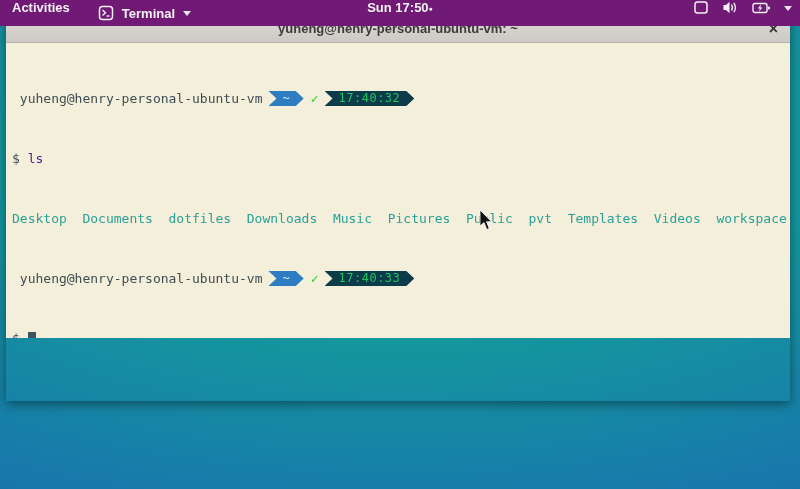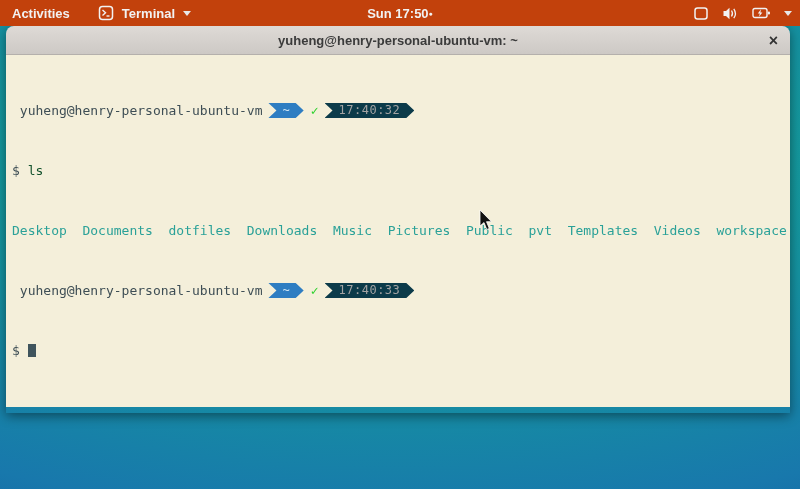--- a/index.html
+++ b/index.html
@@ -7,77 +7,77 @@
   body {
     font-family: "Liberation Sans", sans-serif;
     background: radial-gradient(ellipse 130% 95% at 50% 32%,
       #13a794 0%, #149a9c 35%, #1878ac 78%, #135fa0 100%);
     position: relative;
   }
 
   
   .topbar {
     position: absolute; left: 0; top: 0; width: 800px; height: 26px;
-    background: #c2410c; color: #f2f2f2; font-size: 13px;
-    display: flex; align-items: center; z-index: 30;
+    background: #701a75; color: #f2f2f2; font-size: 13px;
+    display: flex; z-index: 30;
   }
   .activities { margin-left: 12px; font-weight: 600; cursor: default; }
   .appmenu { margin-left: 28px; display: flex; align-items: center; gap: 8px; font-weight: 600; }
   .appicon { display: inline-flex; }
   .caret-down {
     width: 0; height: 0; border-left: 4px solid transparent;
     border-right: 4px solid transparent; border-top: 5px solid #e8e8e8;
     display: inline-block; margin-top: 1px;
   }
   .clock {
     position: absolute; left: 50%; transform: translateX(-50%);
     display: flex; align-items: center; font-weight: 600;
   }
   .notif-dot { font-size: 7px; line-height: 1; margin-top: 1px; }
   .tray { position: absolute; right: 8px; display: flex; align-items: center; gap: 13px; }
   .tray svg { display: block; }
 
   
   .window {
-    position: absolute; left: 6px; top: 26px; width: 784px; height: 387px;
+    position: absolute; left: 6px; top: 14px; width: 784px; height: 387px;
     border-radius: 8px 8px 0 0;
     box-shadow: 0 3px 12px rgba(0,0,0,0.45);
     z-index: 10;
   }
   .titlebar {
     height: 29px; border-radius: 8px 8px 0 0;
     background: linear-gradient(#dedad6, #cdc9c5);
     border-bottom: 1px solid #b4b0ac;
     display: flex; align-items: center; justify-content: center;
     position: relative;
     font-size: 13px; font-weight: bold; color: #3b3b3b;
   }
   .close-btn {
     position: absolute; right: 12px; top: 0; height: 29px;
     display: flex; align-items: center;
     font-size: 16px; font-weight: bold; color: #333; cursor: default;
   }
 
   .term {
-    height: 352px; background: #f4efda; overflow: hidden;
+    height: 295px; background: #f4efda; overflow: hidden;
     font-family: "DejaVu Sans Mono", monospace;
     font-size: 13px; line-height: 15px; color: #3e4e55;
     padding: 3px 0 0 6px; white-space: pre;
   }
   .pline { display: flex; align-items: center; height: 15px; }
   .seg {
     display: inline-flex; align-items: center; height: 15px;
     padding: 0 14px; font-size: 12px;
     clip-path: polygon(0 0, calc(100% - 8px) 0, 100% 50%, calc(100% - 8px) 100%, 0 100%, 8px 50%);
   }
   .seg-path { background: #2e7dc2; color: #cfe6f5; margin-left: 6px; }
-  .seg-time { background: #0c3b4a; color: #a3a3a3; letter-spacing: 0.5px; }
+  .seg-time { background: #0c3b4a; color: #22c55e; letter-spacing: 0.5px; }
   .check { color: #2fd12f; font-weight: bold; margin: 0 6px 0 7px; }
   .cmdline { height: 15px; }
-  .cmd-text { color: #14532d; }
+  .cmd-text { color: #4c1d95; }
   .outline { height: 15px; color: #2aa198; }
   .dir + .dir { margin-left: 2ch; }
   .cursor-block {
     display: inline-block; width: 8px; height: 13px;
     background: #3f545c; vertical-align: -2px; margin-left: 1ch;
   }
 
   
   .mouse { position: absolute; left: 479px; top: 210px; z-index: 50; }
 </style>

